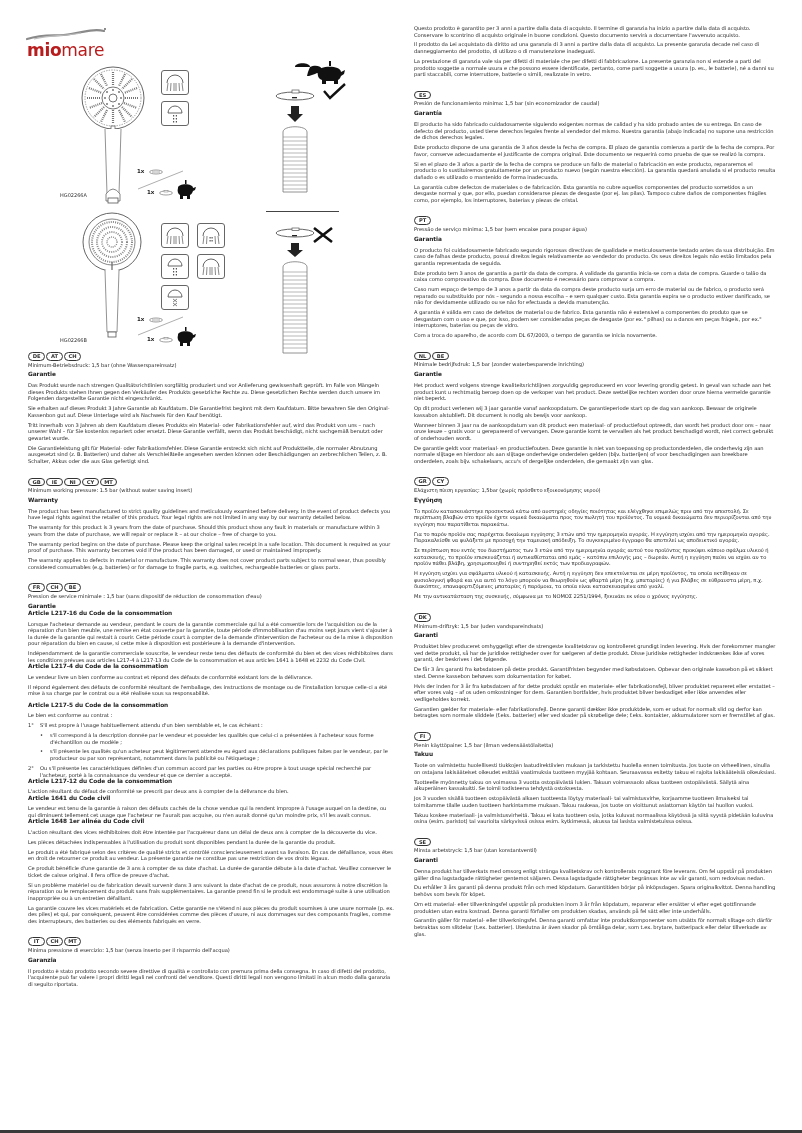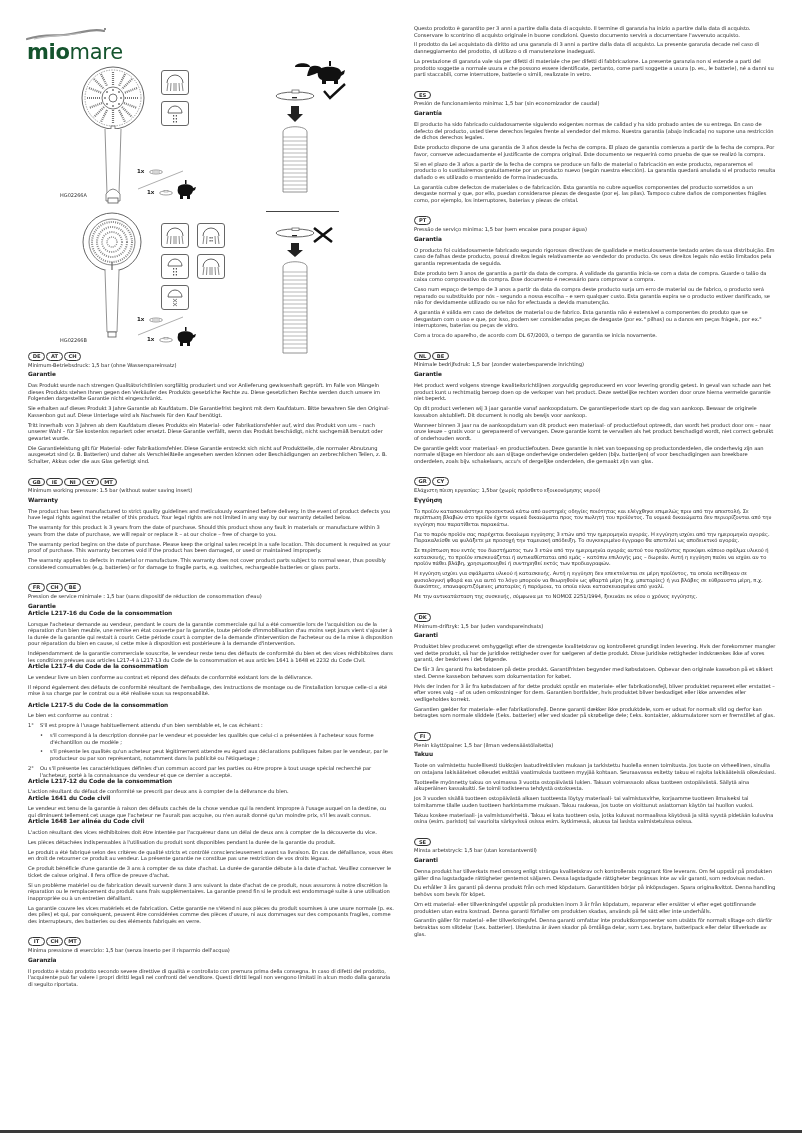--- a/index.html
+++ b/index.html
@@ -21,21 +21,21 @@
   .subheading { font-weight: bold; font-size: 5.8px; line-height: 7px; margin: 0 0 3px 0; color: #222; }
   .list-item { display: flex; margin: 0 0 3.3px 0; }
   .list-item .num { width: 12px; flex: 0 0 12px; }
   .bullet-item { display: flex; margin: 0 0 3.3px 12px; }
   .bullet-item .dot { width: 10px; flex: 0 0 10px; }
 
   
   .logo { position: absolute; left: 26px; top: 26px; width: 90px; height: 36px; }
   .logo-swoosh { position: absolute; left: 0; top: 0; }
   .logo-text { position: absolute; left: 1px; top: 14px; font-family: "DejaVu Sans", sans-serif;
-               font-size: 21px; color: #14532d; letter-spacing: -0.3px; }
+               font-size: 17px; color: #b91c1c; letter-spacing: -0.3px; }
   .logo-text b { font-weight: bold; }
 
   .illus { position: absolute; }
   .model-label { position: absolute; font-size: 5px; color: #333; }
   .qty { position: absolute; font-size: 5.5px; font-weight: bold; color: #222; }
   .mode-box { position: absolute; width: 26px; height: 23px; border: 0.9px solid #666; border-radius: 3px; background: #fff; }
 </style>
 </head>
 <body>
 

